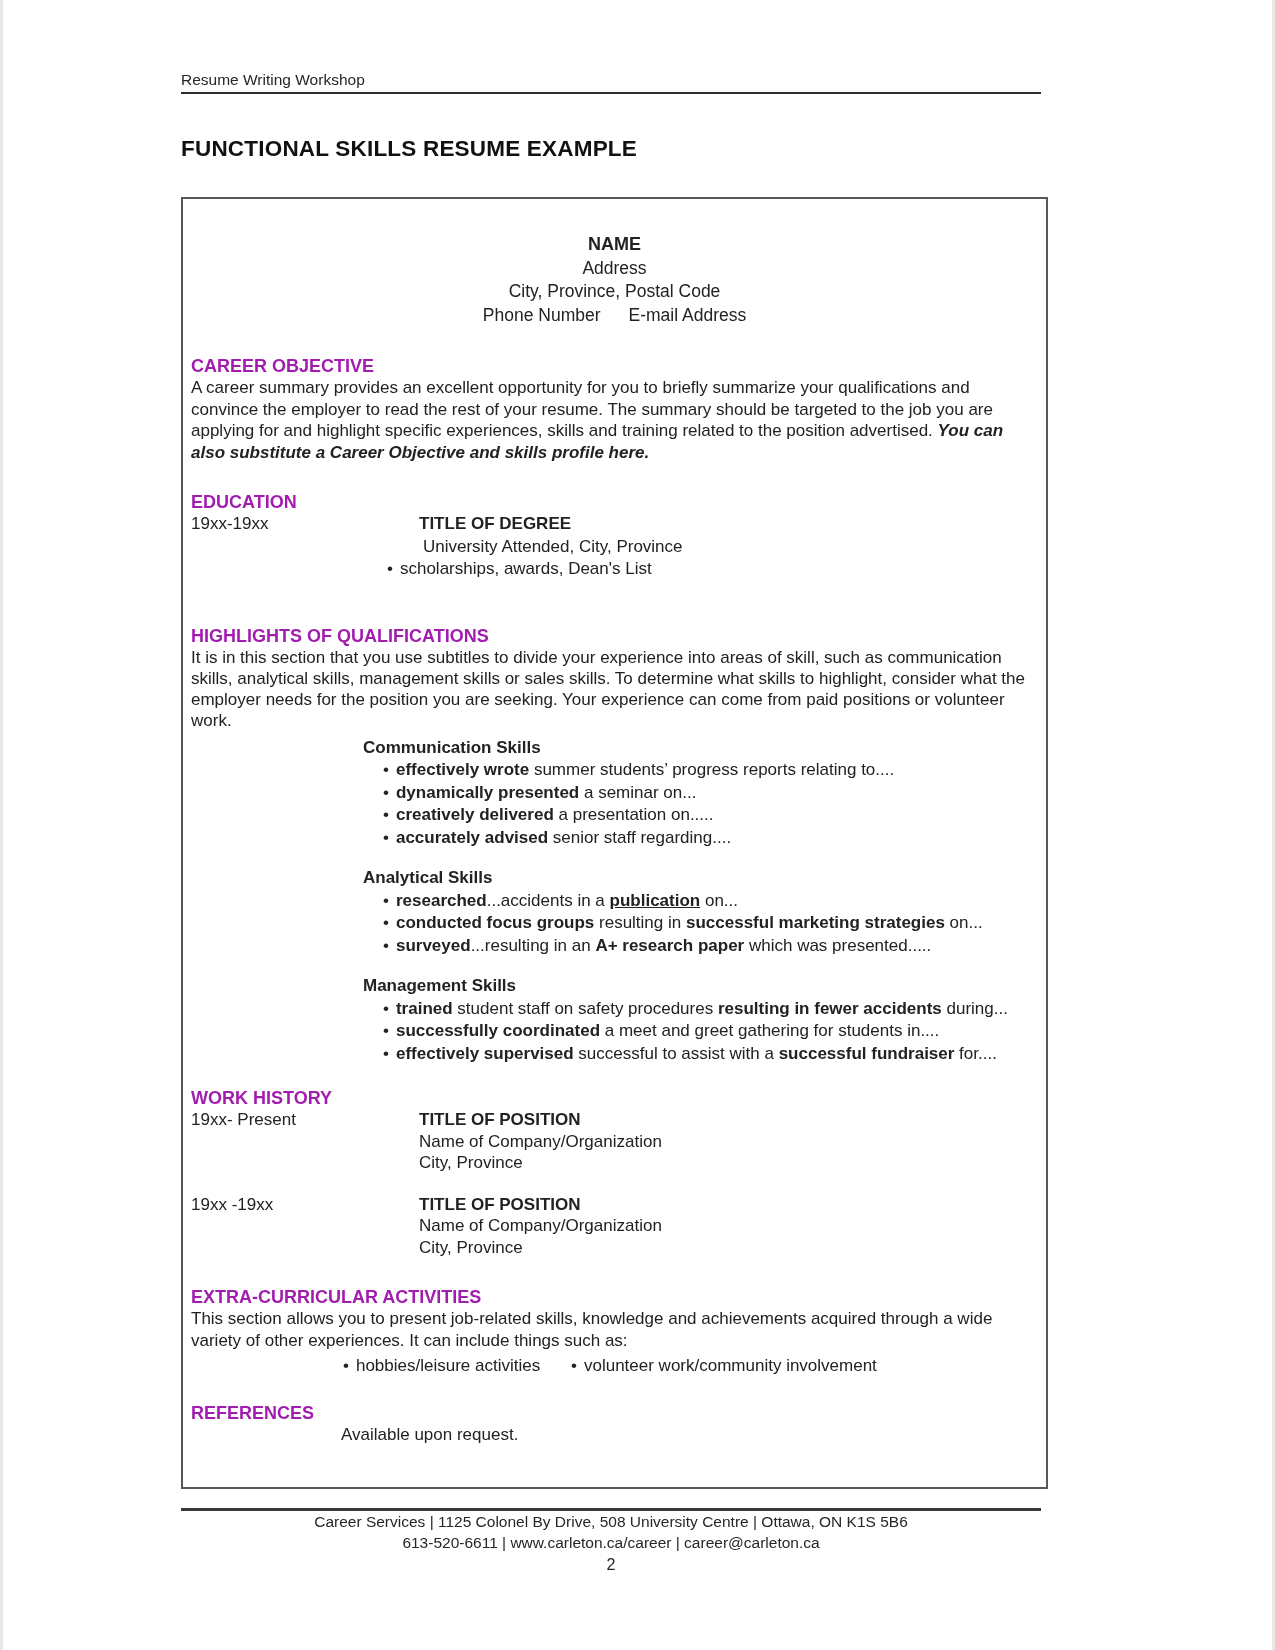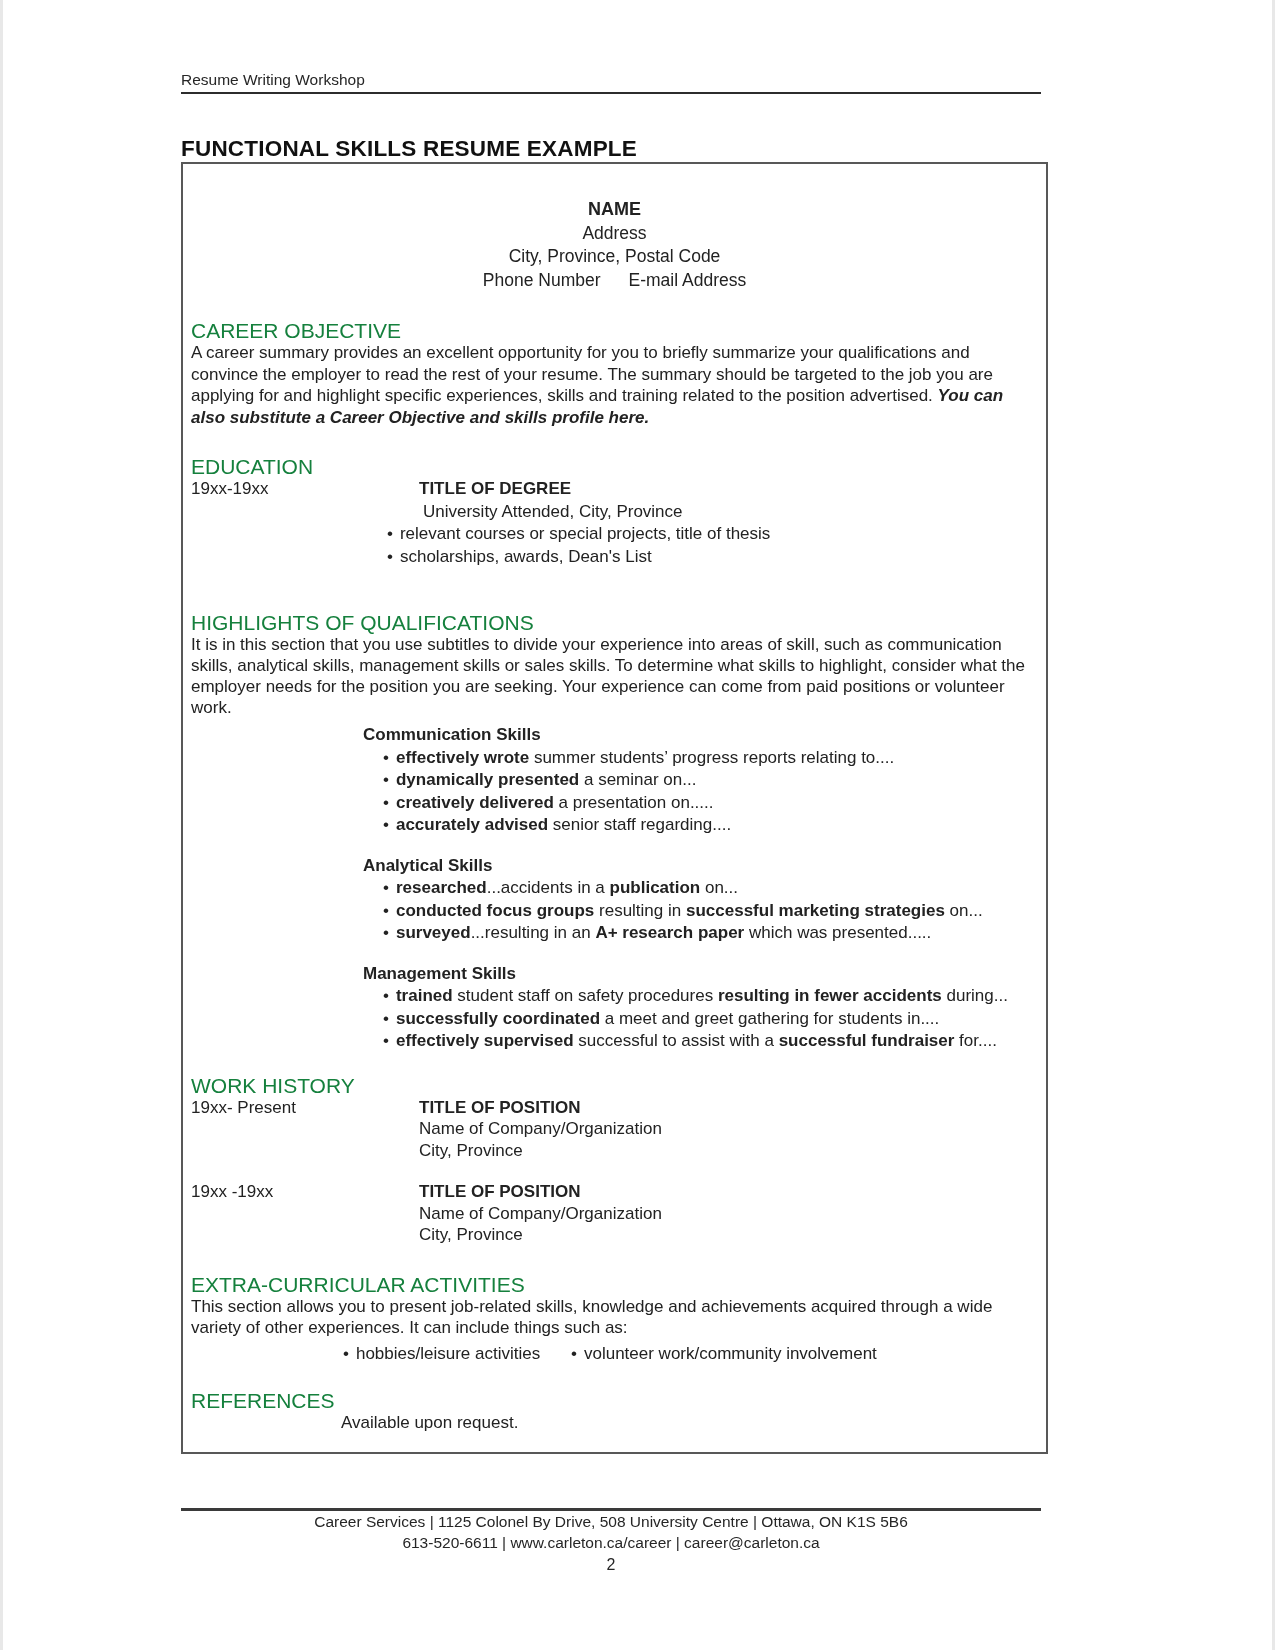--- a/index.html
+++ b/index.html
@@ -33,38 +33,39 @@
   .doc-title {
     margin-top: 42px;
     font-size: 22.5px;
     font-weight: bold;
     letter-spacing: 0.2px;
     color: #111;
     line-height: 26px;
   }
   
   .resume-box {
+    margin-top: 35px;
     width: 867px;
     height: 1292px;
     border: 2px solid #585858;
     padding: 0 8px;
     overflow: hidden;
   }
   .contact {
     padding-top: 34px;
     text-align: center;
     font-size: 17.5px;
     line-height: 23.5px;
   }
   .contact-name { font-weight: bold; font-size: 18px; }
   .phone-gap { display: inline-block; width: 28px; }
   .sec-heading {
-    font-size: 21px;
-    font-weight: normal;
-    color: #15803d;
+    font-size: 18px;
+    font-weight: bold;
+    color: #a21caf;
     line-height: 22px;
   }
   .body-par {
     font-size: 17px;
     line-height: 21.5px;
   }
   .sec-career { margin-top: 28px; }
   .sec-education { margin-top: 28px; }
   .two-col-row { display: flex; font-size: 17px; line-height: 22.5px; }
   .col-period { width: 228px; flex: 0 0 228px; }
@@ -138,39 +139,38 @@
       </div>
 
       <div class="sec-education">
         <div class="sec-heading">EDUCATION</div>
         <div class="two-col-row">
           <span class="col-period">19xx-19xx</span>
           <span class="col-main-bold">TITLE OF DEGREE</span>
         </div>
         <div class="indent-school">University Attended, City, Province</div>
         <div class="edu-bullets" id="edu-bullets">
-            <div class="bullet-line"><span class="bullet-glyph">•</span><span>relevant courses or special projects, title of thesis</span></div>
             <div class="bullet-line"><span class="bullet-glyph">•</span><span>scholarships, awards, Dean's List</span></div>
           </div>
       </div>
 
       <div class="sec-highlights">
         <div class="sec-heading">HIGHLIGHTS OF QUALIFICATIONS</div>
         <p class="hl-intro">It is in this section that you use subtitles to divide your experience into areas of skill, such as communication skills,  analytical skills, management skills or sales skills. To determine what skills to highlight, consider what the employer needs for the position you are seeking.  Your experience can come from paid positions or volunteer work.</p>
         <div class="skill-groups" id="skill-groups">
             <div class="skill-group">
               <div class="skill-group-title">Communication Skills</div>
               <div class="bullet-line"><span class="bullet-glyph">•</span><span><span style="font-weight: bold;">effectively wrote</span><span> summer students’ progress reports relating to....</span></span></div>
               <div class="bullet-line"><span class="bullet-glyph">•</span><span><span style="font-weight: bold;">dynamically presented</span><span> a seminar on...</span></span></div>
               <div class="bullet-line"><span class="bullet-glyph">•</span><span><span style="font-weight: bold;">creatively delivered</span><span> a presentation on.....</span></span></div>
               <div class="bullet-line"><span class="bullet-glyph">•</span><span><span style="font-weight: bold;">accurately advised</span><span> senior staff regarding....</span></span></div>
             </div>
             <div class="skill-group">
               <div class="skill-group-title">Analytical Skills</div>
-              <div class="bullet-line"><span class="bullet-glyph">•</span><span><span style="font-weight: bold;">researched</span><span>...accidents in a </span><span style="font-weight: bold;">publication</span><span> on...</span></span></div>
+              <div class="bullet-line"><span class="bullet-glyph">•</span><span><span style="font-weight: bold;">researched</span><span>...accidents in a </span><span style="font-weight: bold; text-decoration: underline;">publication</span><span> on...</span></span></div>
               <div class="bullet-line"><span class="bullet-glyph">•</span><span><span style="font-weight: bold;">conducted focus groups</span><span> resulting in </span><span style="font-weight: bold;">successful marketing strategies</span><span> on...</span></span></div>
               <div class="bullet-line"><span class="bullet-glyph">•</span><span><span style="font-weight: bold;">surveyed</span><span>...resulting in an </span><span style="font-weight: bold;">A+ research paper</span><span> which was presented.....</span></span></div>
             </div>
             <div class="skill-group">
               <div class="skill-group-title">Management Skills</div>
               <div class="bullet-line"><span class="bullet-glyph">•</span><span><span style="font-weight: bold;">trained</span><span> student staff on safety procedures </span><span style="font-weight: bold;">resulting in fewer accidents</span><span> during...</span></span></div>
               <div class="bullet-line"><span class="bullet-glyph">•</span><span><span style="font-weight: bold;">successfully coordinated</span><span> a meet and greet gathering for students in....</span></span></div>
               <div class="bullet-line"><span class="bullet-glyph">•</span><span><span style="font-weight: bold;">effectively supervised</span><span> successful to assist with a </span><span style="font-weight: bold;">successful fundraiser</span><span> for....</span></span></div>
             </div>
           </div>

